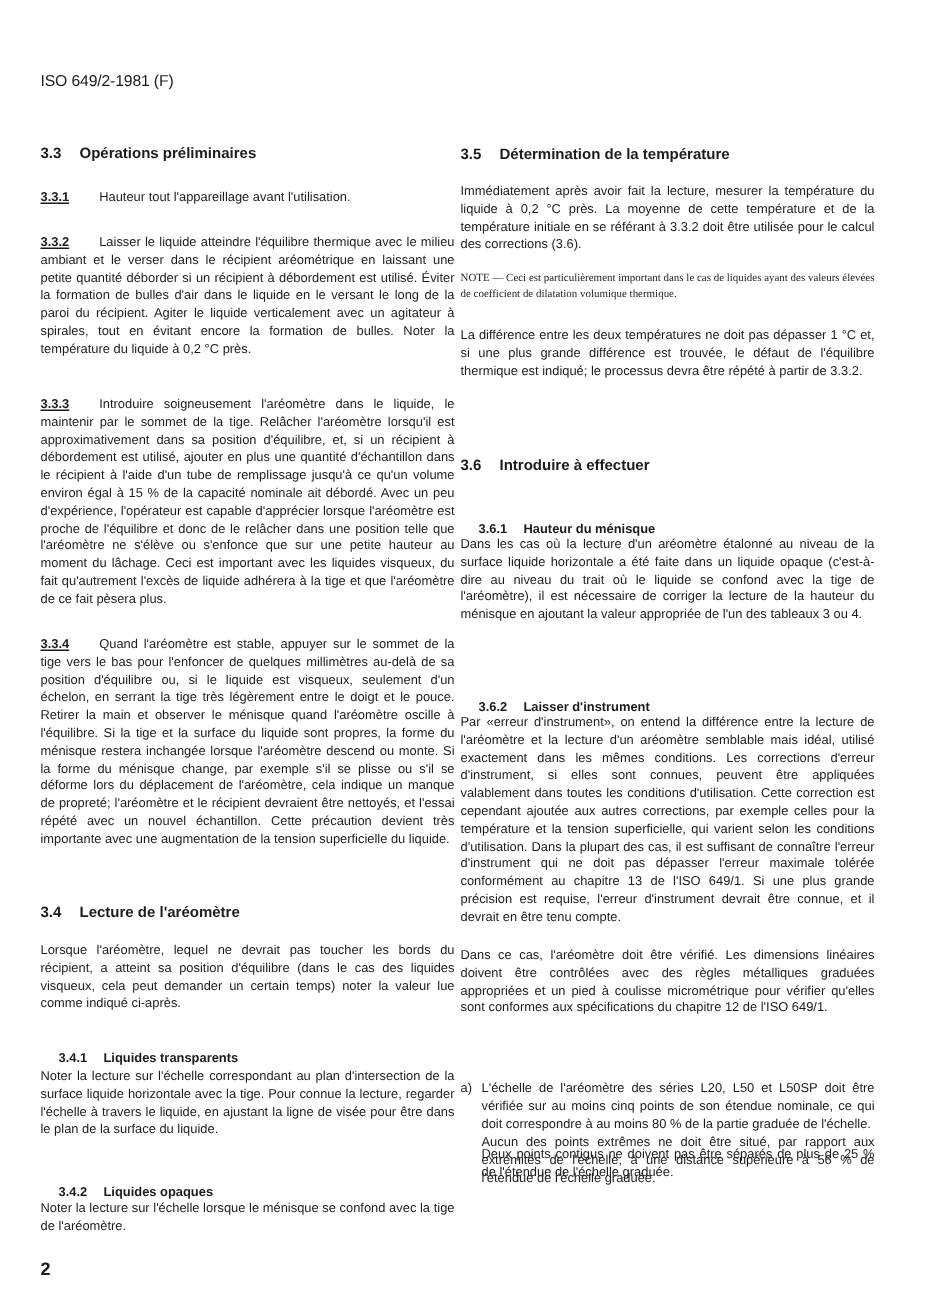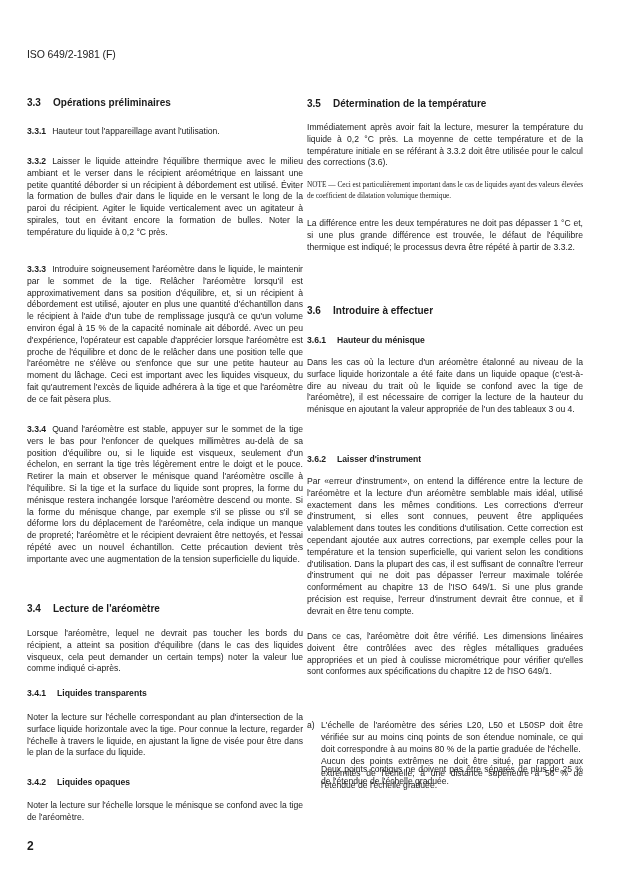--- a/index.html
+++ b/index.html
@@ -6,27 +6,27 @@
     body {
       width: 619px; height: 876px; position: relative; overflow: hidden;
       font-family: "Liberation Sans", sans-serif; color: #1c1c1c;
     }
     .header { position: absolute; left: 27px; top: 48px; font-size: 10.5px; font-weight: normal; letter-spacing: -0.1px; }
     .col { position: absolute; top: 0; width: 276px; }
     .col-left { left: 27px; }
     .col-right { left: 307px; }
     .h2 { position: absolute; font-size: 10px; font-weight: bold; margin: 0; white-space: nowrap; }
     .h2 .num { display: inline-block; width: 26px; }
-    .h3 { position: absolute; font-size: 8.6px; font-weight: bold; margin: 0; white-space: nowrap; }
+    .h3 { position: absolute; font-size: 8.6px; font-weight: bold; margin: 12px; white-space: nowrap; }
     .h3 .num { display: inline-block; width: 30px; }
     .p {
       position: absolute; width: 276px; font-size: 8.6px; line-height: 11.8px;
       text-align: justify; margin: 0;
     }
-    .p .lead { font-weight: bold; margin-right: 6px; }
+    .p .lead { font-weight: bold; margin-right: 20px; text-decoration: underline; }
     .note { font-size: 7.3px; line-height: 10.6px; font-family: Liberation Serif, serif; }
     .indent { padding-left: 14px; width: 262px; }
     .item-label { display: inline-block; width: 14px; margin-left: -14px; }
     .pagenum { position: absolute; left: 27px; top: 839px; font-size: 12px; font-weight: bold; }
   </style>
 </head>
 <body>
 
 <div class="header">ISO 649/2-1981 (F)</div>
 

